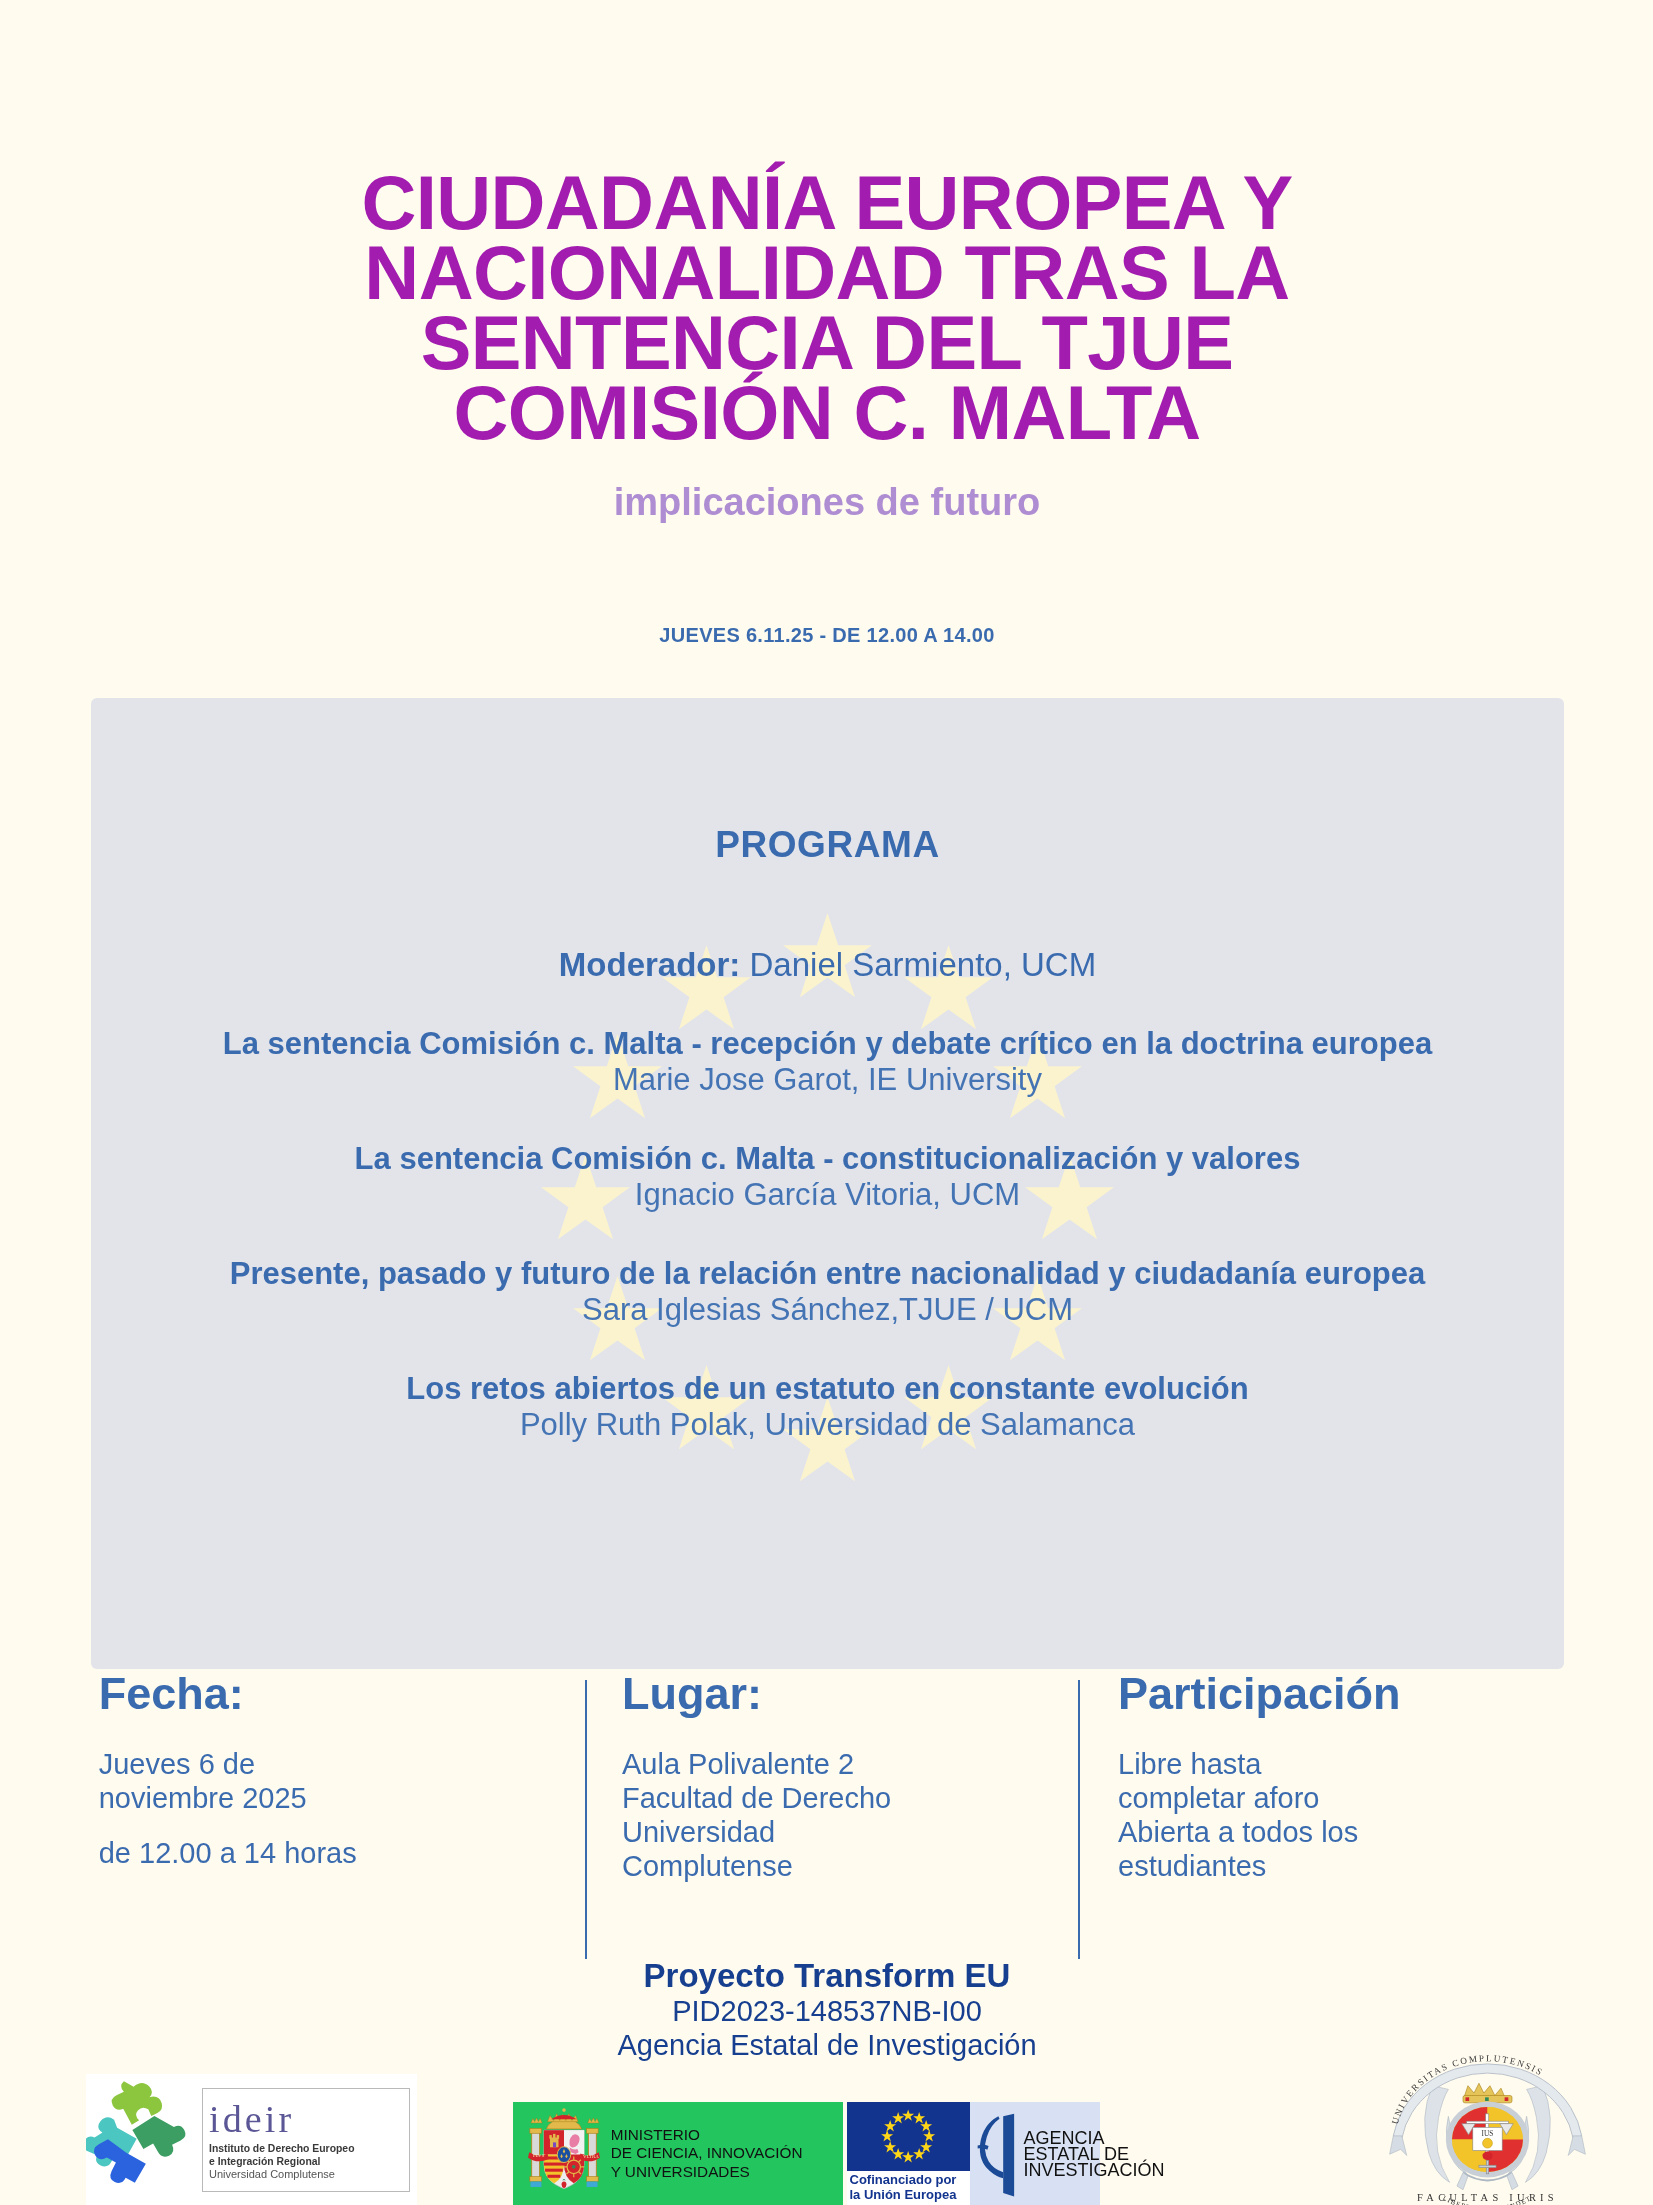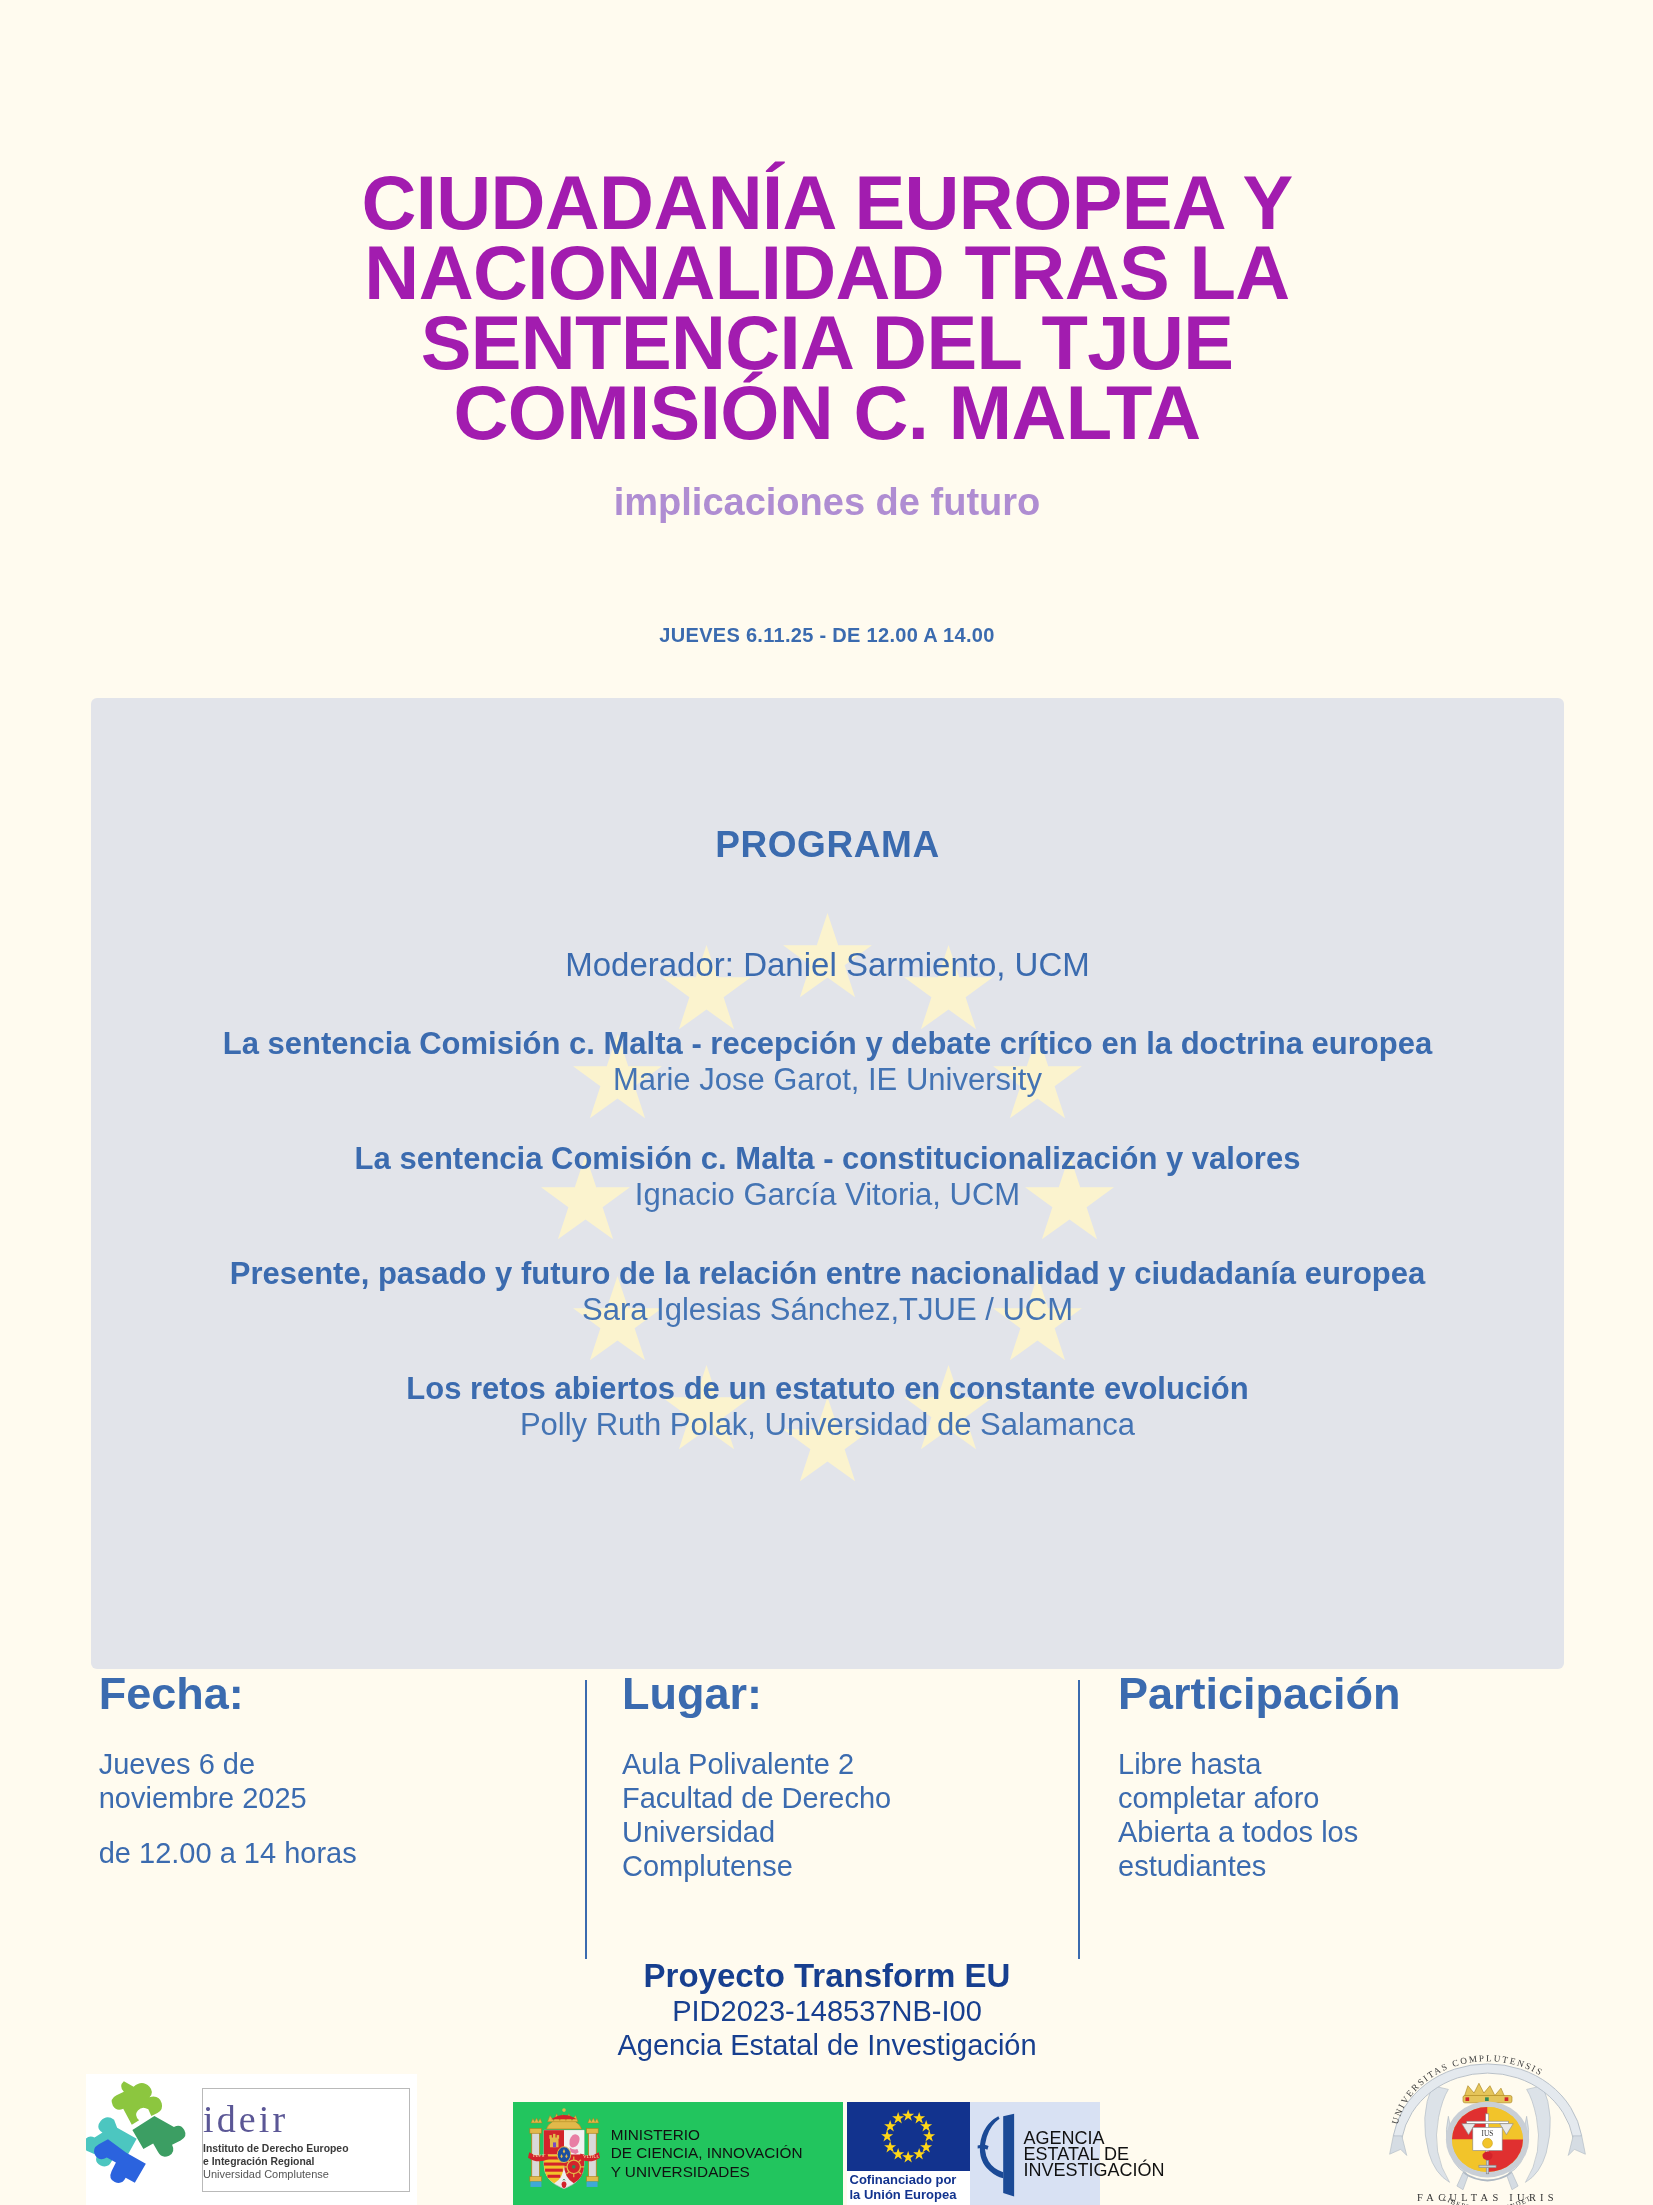--- a/index.html
+++ b/index.html
@@ -63,21 +63,21 @@
   .prog-title{
     text-align:center;color:#3B6BAF;
     font-size:37px;font-weight:bold;letter-spacing:0.6px;
     margin-top:126px;
   }
   .item{margin-top:0;text-align:center;}
   .item .moder{
     color:#3B6BAF;font-size:33px;line-height:37px;
     margin-top:80px;
   }
-  .item .moder b{font-weight:normal;margin-top:24px;}
+  .item .moder b{font-weight:bold;margin-top:24px;}
   .talk{margin-top:43px;text-align:center;}
   .talk .t{
     color:#3B6BAF;font-size:31px;line-height:36px;font-weight:bold;
     padding:0 18.4px;
   }
   .talk .sp{
     color:#4474B4;font-size:31px;line-height:36px;font-weight:normal;
   }
 
   
@@ -108,21 +108,21 @@
   .project .p3{font-size:29px;font-weight:normal;line-height:34px;}
 
   
   .ideir{
     position:absolute;left:86px;top:2074px;width:331px;height:132px;
     background:#FFFFFF;display:flex;align-items:center;
   }
   .ideir .puz{width:116px;height:123px;position:relative;flex:0 0 116px;}
   .ideir .txtbox{
     flex:1;border:1.2px solid #B9B9B9;height:104px;margin-right:7.4px;
-    display:flex;flex-direction:column;justify-content:center;padding-left:0;
+    display:flex;flex-direction:column;justify-content:center;padding-left:6px;
     box-sizing:border-box;
   }
   .ideir .word{
     color:#5B5796;font-family:"Liberation Serif",serif;
     font-size:38px;line-height:38px;letter-spacing:3.1px;font-weight:normal;
   }
   .ideir .l1{color:#3A3A3A;font-size:10.4px;font-weight:bold;line-height:13px;margin-top:3.7px;}
   .ideir .l2{color:#3A3A3A;font-size:10.4px;font-weight:bold;line-height:13px;}
   .ideir .l3{color:#555;font-size:11px;line-height:12.3px;}
 

